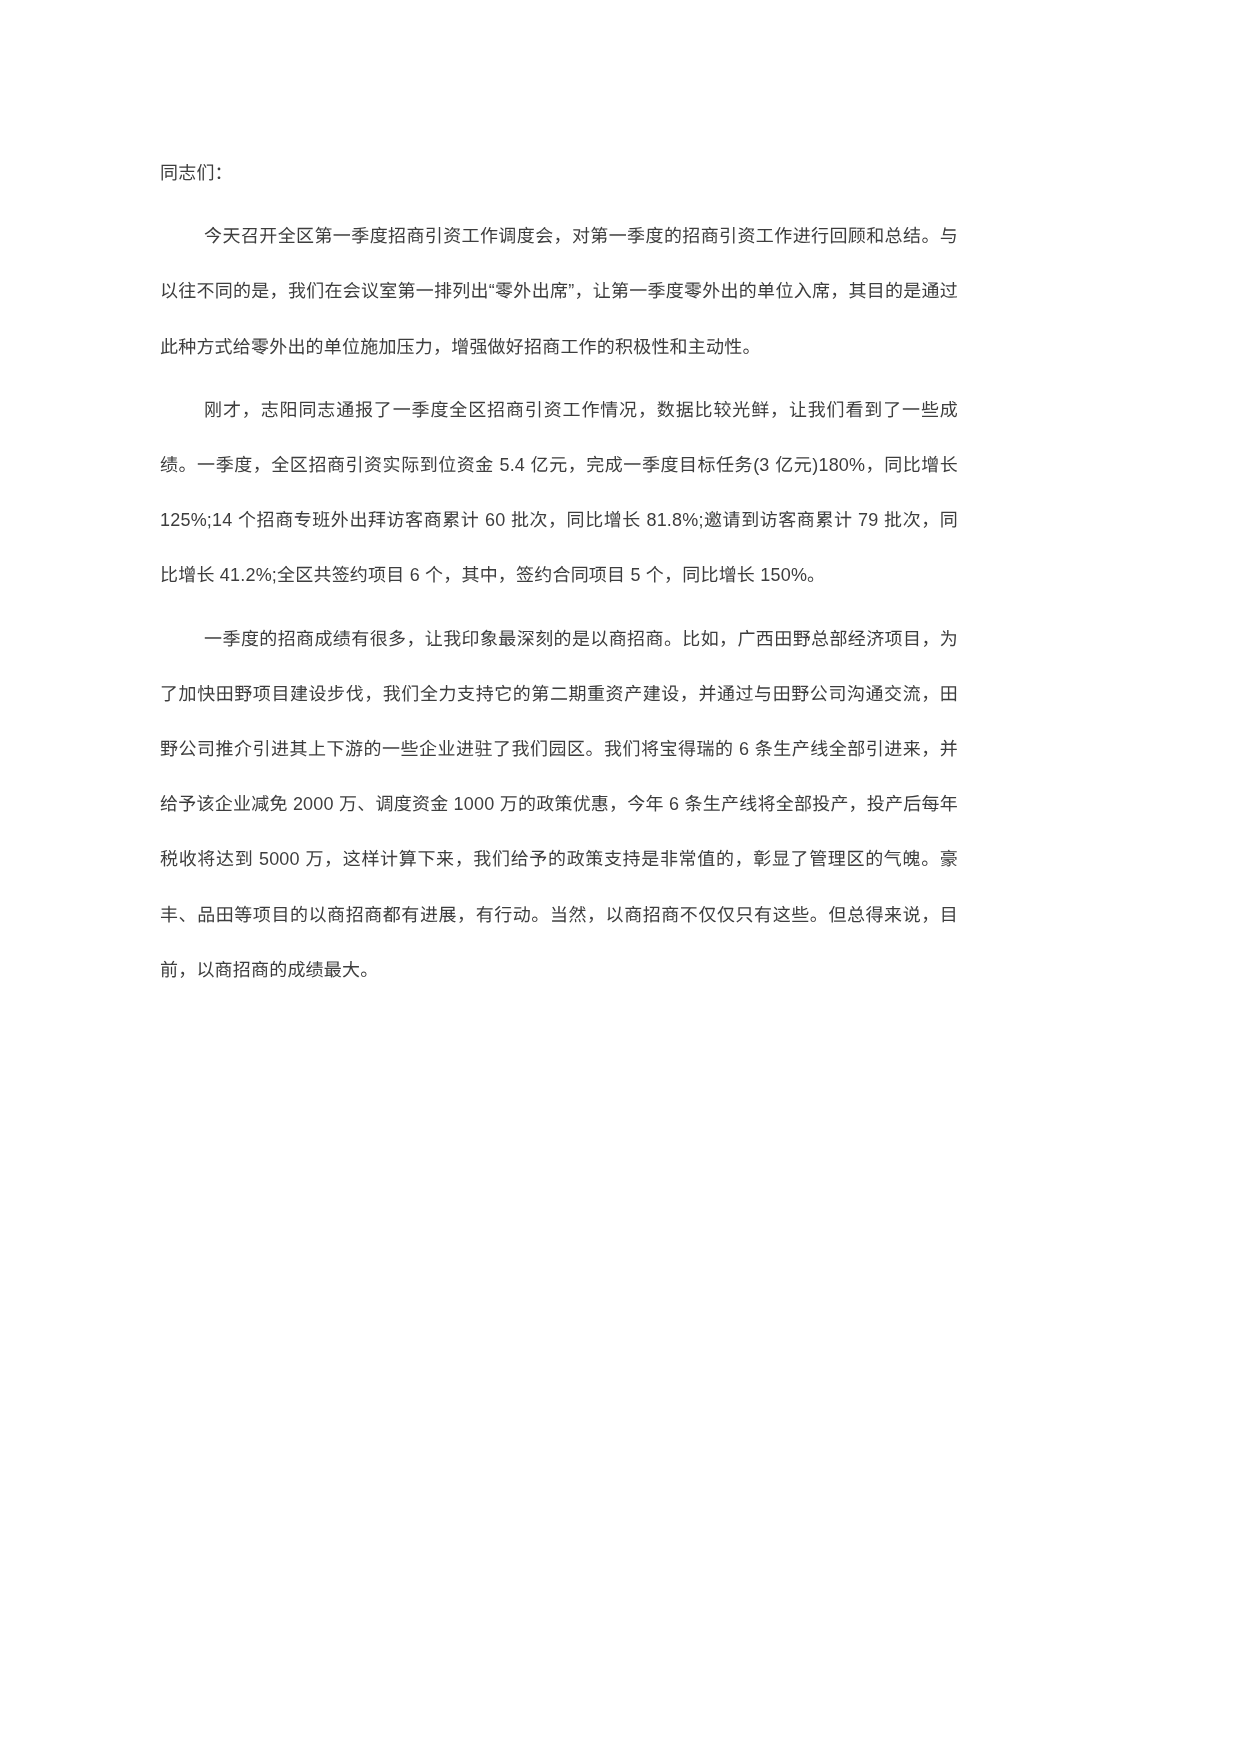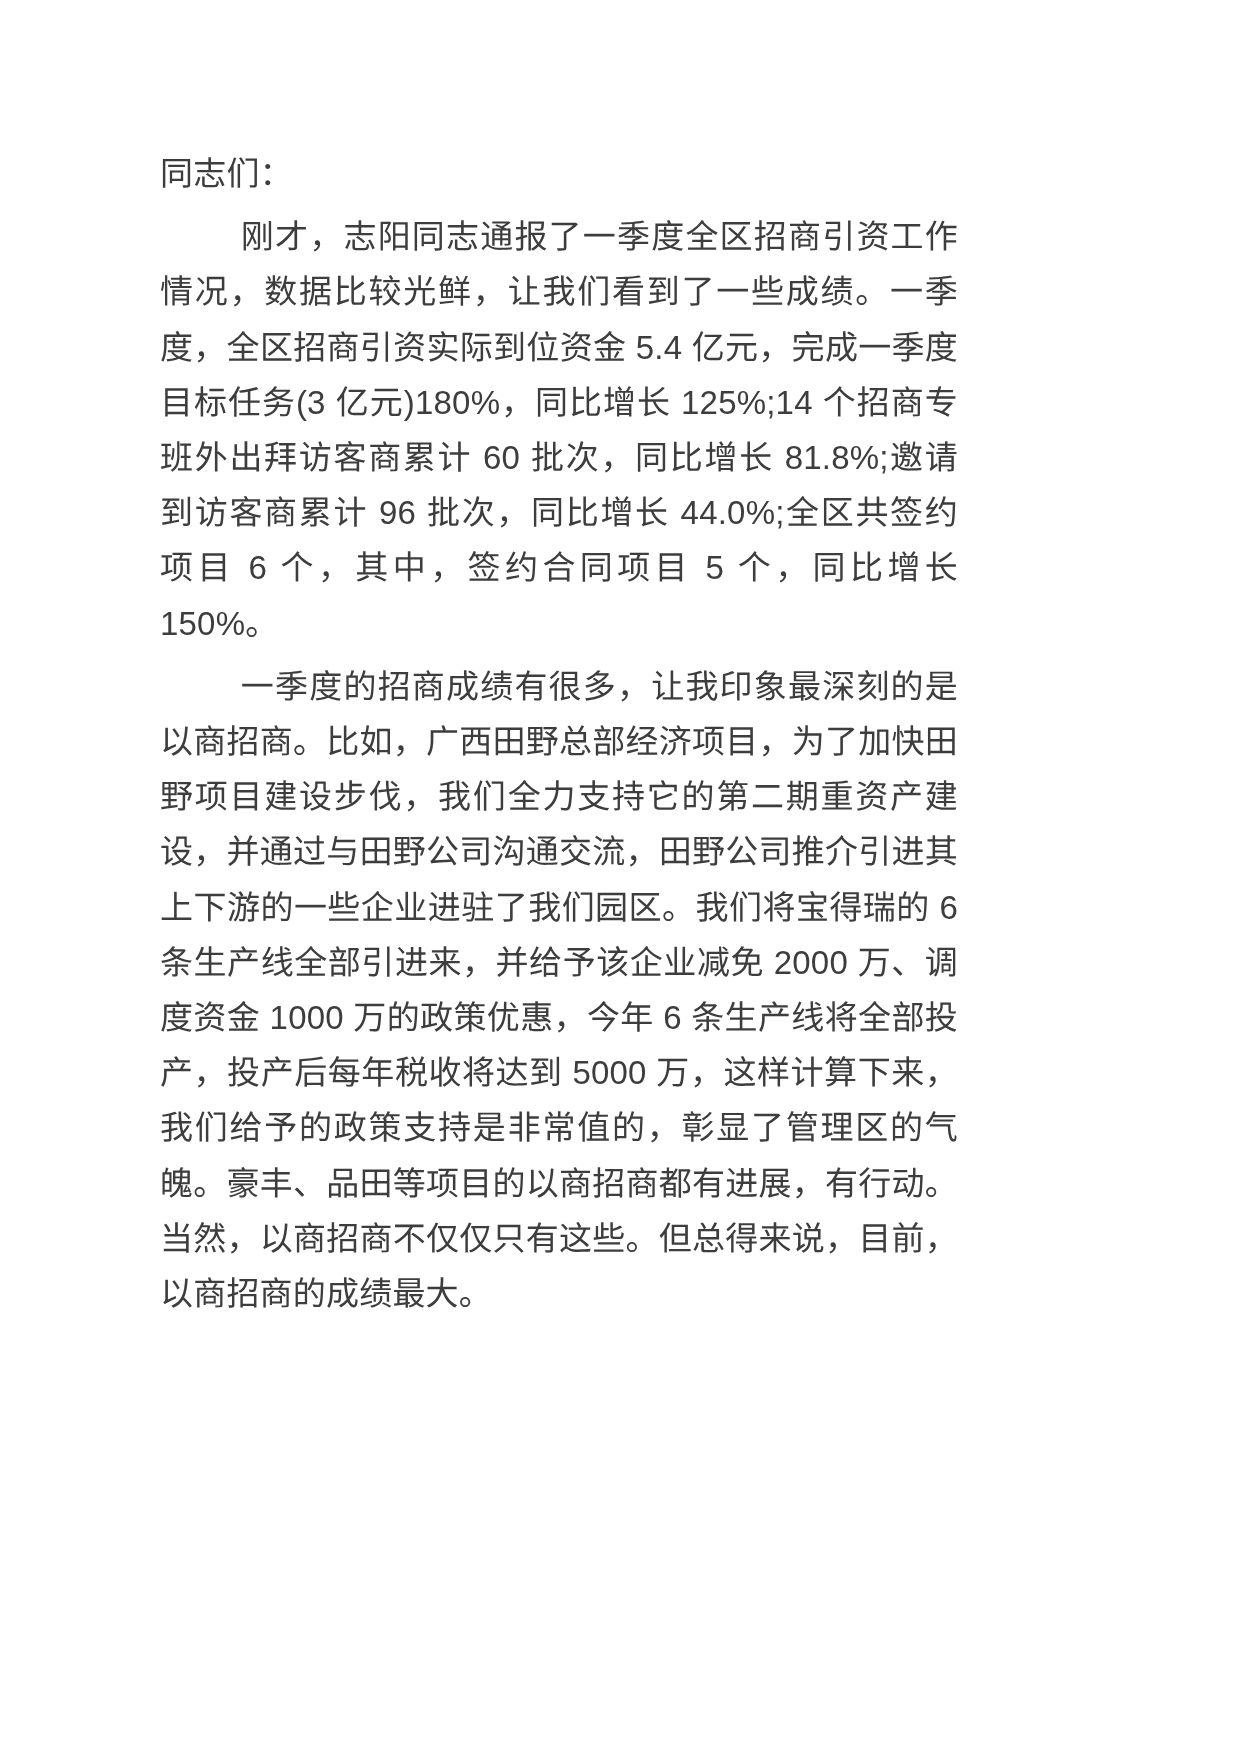--- a/index.html
+++ b/index.html
@@ -20,21 +20,21 @@
     box-sizing: border-box;
   }
   .doc-body {
     position: absolute;
     left: 160px;
     top: 146px;
     width: 798px;
   }
   .para {
     margin: 0 0 0 0;
-    font-size: 33px;
+    font-size: 18px;
     line-height: 55.2px;
     color: #3d3d3d;
     text-align: justify;
     text-justify: inter-ideograph;
     letter-spacing: 0.2px;
     font-weight: 400;
     -webkit-font-smoothing: antialiased;
   }
   .para + .para {
     margin-top: 8px;
@@ -47,20 +47,21 @@
   }
 </style>
 </head>
 <body>
 
 <div class="page">
   <div class="doc-body">
 
     <p class="para salutation">同志们：</p>
 
+    <p class="para indent">今天召开全区第一季度招商引资工作调度会，对第一季度的招商引资工作进行回顾和总结。与以往不同的是，我们在会议室第一排列出“零外出席”，让第一季度零外出的单位入席，其目的是通过此种方式给零外出的单位施加压力，增强做好招商工作的积极性和主动性。</p>
 
-    <p class="para indent">刚才，志阳同志通报了一季度全区招商引资工作情况，数据比较光鲜，让我们看到了一些成绩。一季度，全区招商引资实际到位资金 5.4 亿元，完成一季度目标任务(3 亿元)180%，同比增长 125%;14 个招商专班外出拜访客商累计 60 批次，同比增长 81.8%;邀请到访客商累计 96 批次，同比增长 44.0%;全区共签约项目 6 个，其中，签约合同项目 5 个，同比增长 150%。</p>
+    <p class="para indent">刚才，志阳同志通报了一季度全区招商引资工作情况，数据比较光鲜，让我们看到了一些成绩。一季度，全区招商引资实际到位资金 5.4 亿元，完成一季度目标任务(3 亿元)180%，同比增长 125%;14 个招商专班外出拜访客商累计 60 批次，同比增长 81.8%;邀请到访客商累计 79 批次，同比增长 41.2%;全区共签约项目 6 个，其中，签约合同项目 5 个，同比增长 150%。</p>
 
     <p class="para indent">一季度的招商成绩有很多，让我印象最深刻的是以商招商。比如，广西田野总部经济项目，为了加快田野项目建设步伐，我们全力支持它的第二期重资产建设，并通过与田野公司沟通交流，田野公司推介引进其上下游的一些企业进驻了我们园区。我们将宝得瑞的 6 条生产线全部引进来，并给予该企业减免 2000 万、调度资金 1000 万的政策优惠，今年 6 条生产线将全部投产，投产后每年税收将达到 5000 万，这样计算下来，我们给予的政策支持是非常值的，彰显了管理区的气魄。豪丰、品田等项目的以商招商都有进展，有行动。当然，以商招商不仅仅只有这些。但总得来说，目前，以商招商的成绩最大。</p>
 
 
   </div>
 </div>
 
 </body></html>

